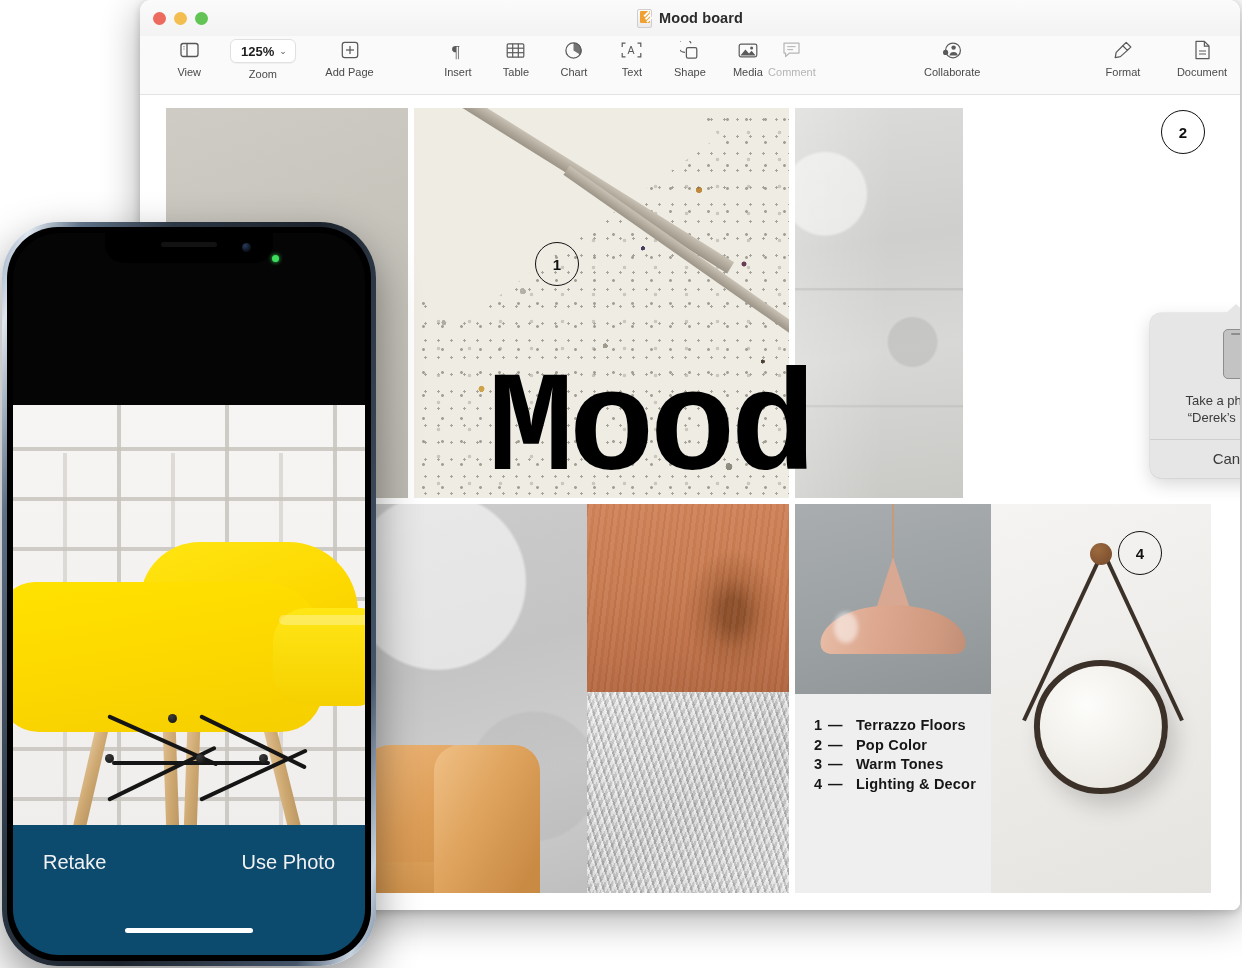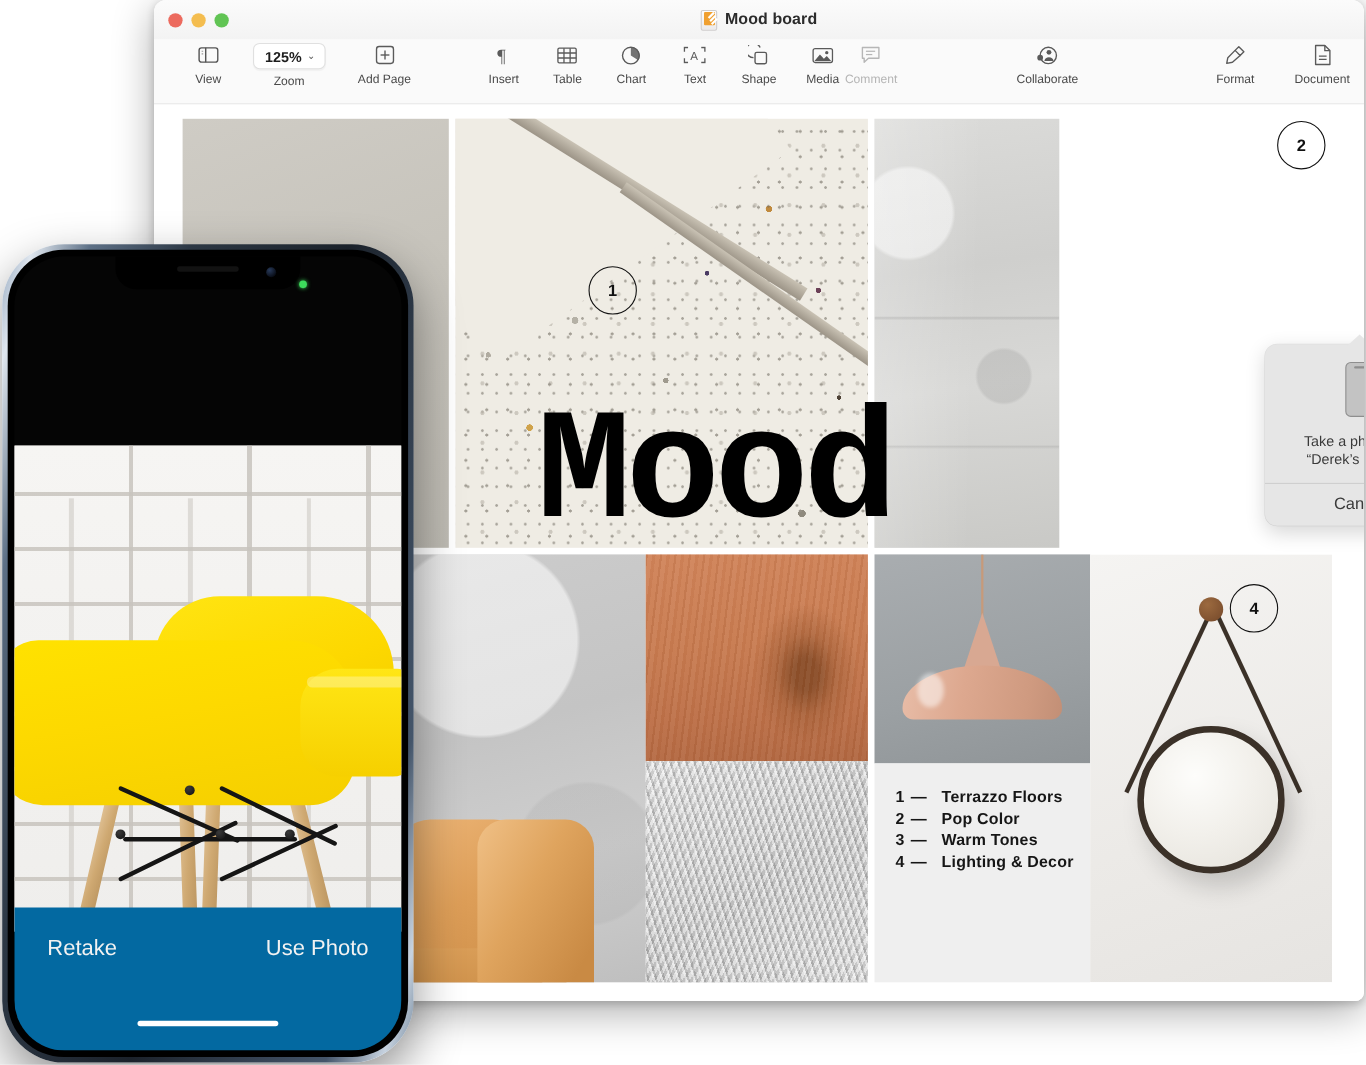--- a/index.html
+++ b/index.html
@@ -333,21 +333,21 @@
   .leg.l4 { left: 68%; top: 63%; height: 37%; transform: rotate(-14deg); }
   .wire {
     position:absolute; height: 4px; background:#151515; border-radius:3px;
     transform-origin: left center; z-index: 5;
   }
   .bolt { position:absolute; width:9px; height:9px; border-radius:50%;
     background: radial-gradient(circle at 35% 30%,#3a3a3a,#111); z-index:6; }
 
   .iphone-bar {
     position:absolute; left:0; right:0; bottom:0; height: 130px;
-    background: #0369a1; z-index: 8;
+    background: #0c4a6e; z-index: 8;
   }
   .bar-btn { position:absolute; top: 26px; font-size: 20px; color: #f2f2f2; }
   .bar-btn.left { left: 30px; }
   .bar-btn.right { right: 30px; }
   .home-indicator {
     position:absolute; left:50%; bottom: 22px; transform: translateX(-50%);
     width: 128px; height: 5px; border-radius:3px; background:#fff;
   }
   .black-gap { position:absolute; left:0; right:0; top: 614px; bottom:130px; background:#000; z-index:7;}
 </style>

